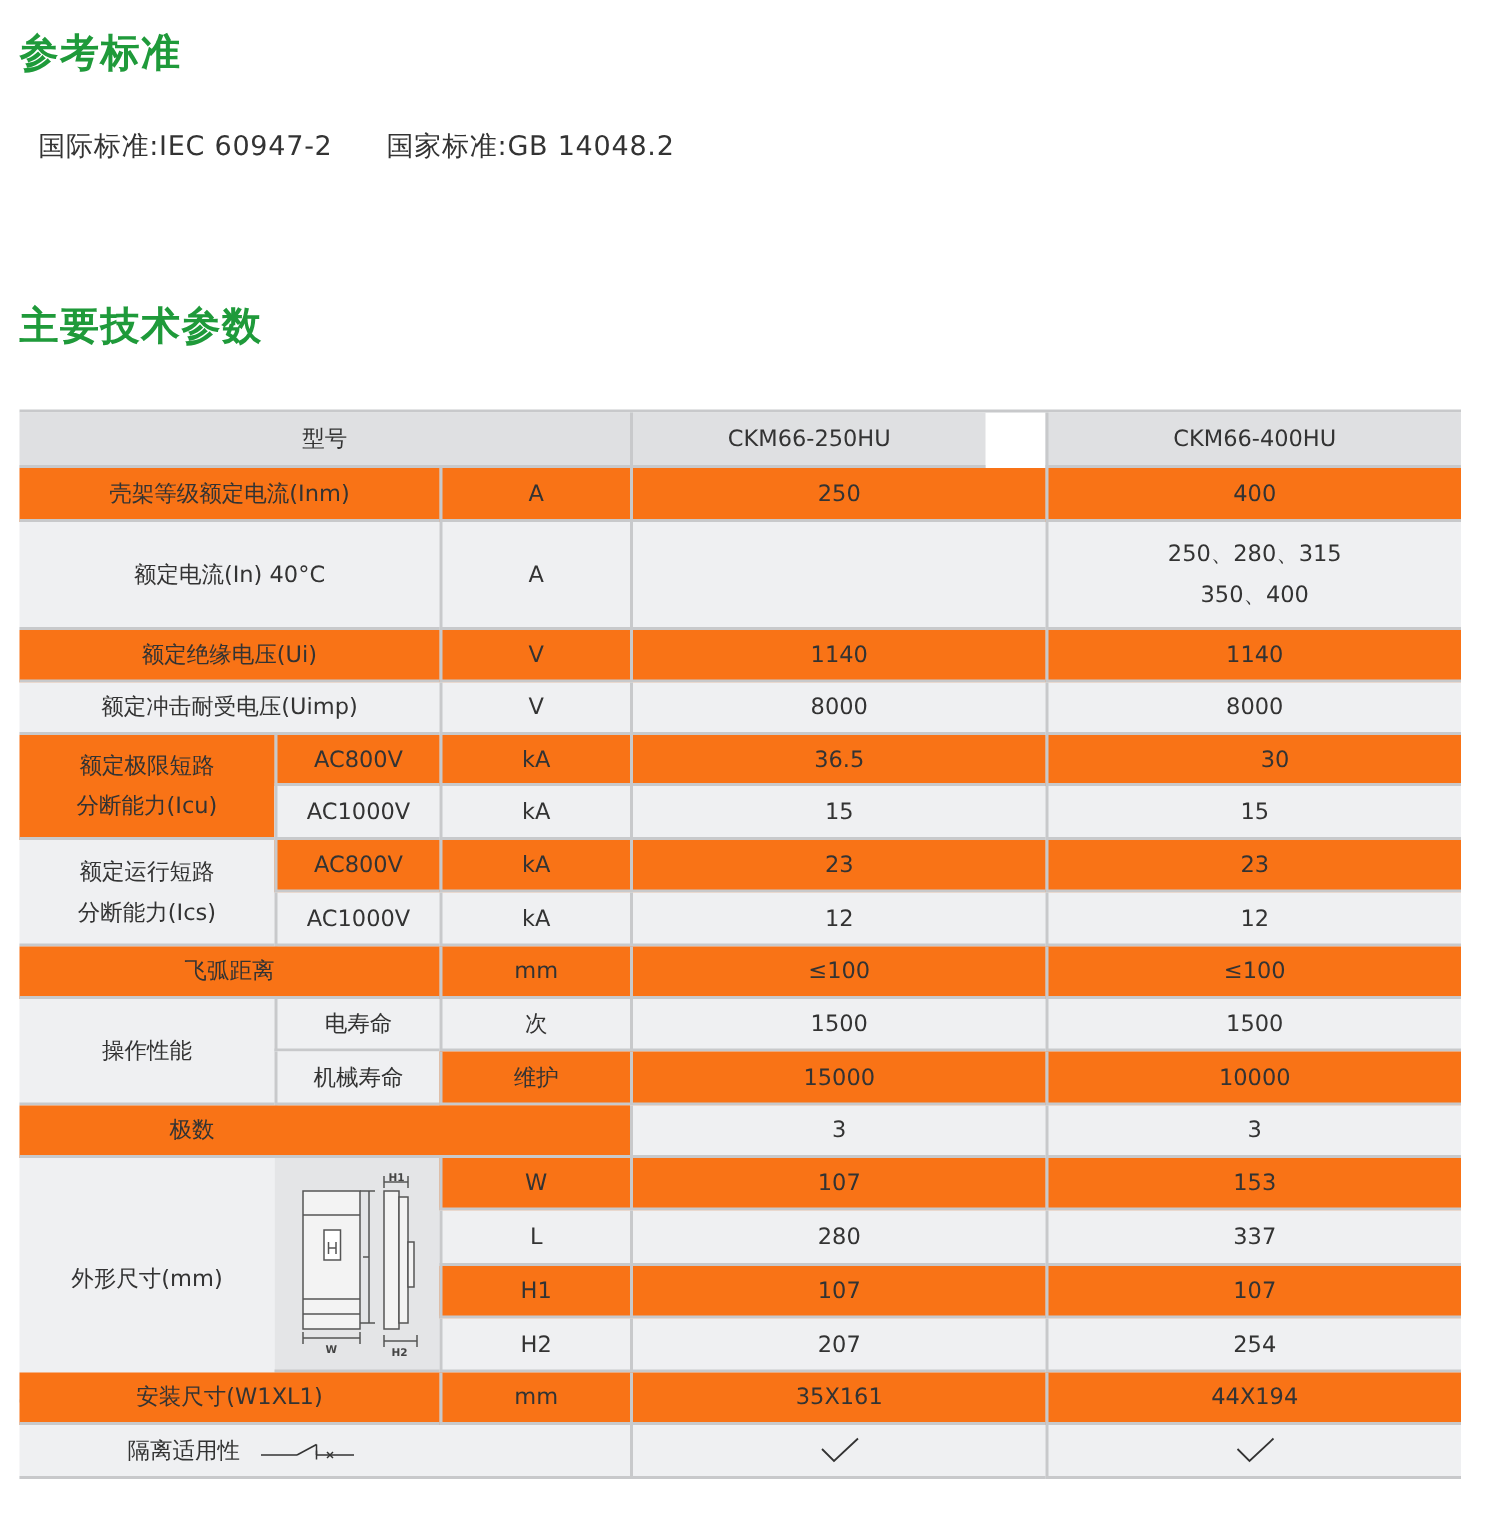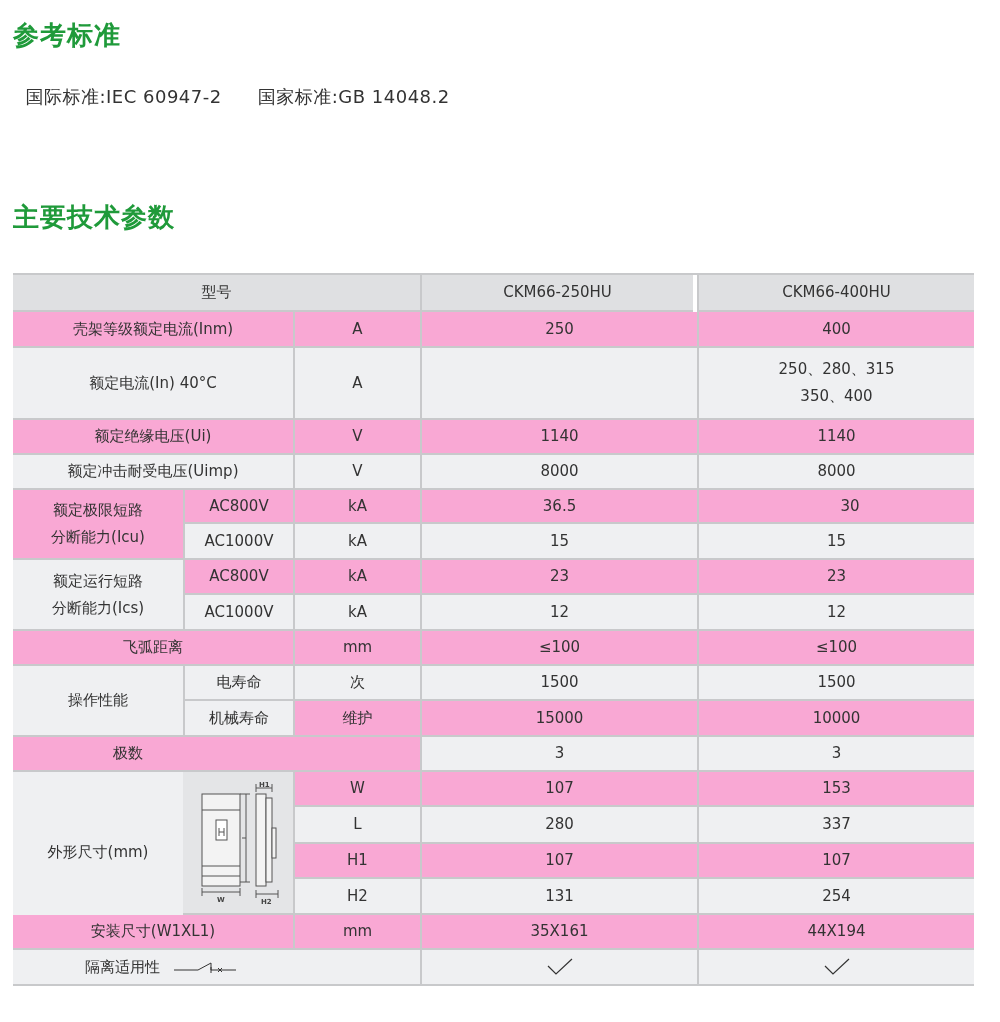--- a/index.html
+++ b/index.html
@@ -24,21 +24,21 @@
   .spec-table { position: absolute; left: 13px; top: 273px; width: 961px; }
   .cell {
     position: absolute; box-sizing: border-box;
     display: flex; align-items: center; justify-content: center; text-align: center;
     font-size: 15px; color: #333; line-height: 27px;
     border-bottom: 2px solid #c8c9cb;
   }
   .cell.vl { border-left: 2px solid #c8c9cb; }
   .bg-head { background: #dfe0e2; }
   .bg-gray { background: #eff0f2; }
-  .bg-white { background: #f9a8d4; }
+  .bg-white { background: #f97316; }
   .top-border { position: absolute; left: 0; top: 0; width: 961px; height: 2px; background: #c8c9cb; }
   .multiline { flex-direction: column; }
   .multiline span { display: block; }
   .check { width: 26px; height: 18px; }
   .diagram { width: 92px; height: 126px; }
   .iso-symbol { width: 62px; height: 14px; margin-left: 14px; }
 </style>
 </head>
 <body>
 
@@ -46,21 +46,21 @@
 <div class="standards-line">
   <span>国际标准:IEC 60947-2</span><span class="gap"></span><span>国家标准:GB 14048.2</span>
 </div>
 
 <h2 id="title-params" class="section-title">主要技术参数</h2>
 
 <div class="spec-table">
   <div class="top-border"></div>
 
   <div class="cell bg-head" style="left:0;top:2px;width:407px;height:37px;">型号</div>
-  <div class="cell bg-head vl" style="left:407px;top:2px;width:273px;height:37px;">CKM66-250HU</div>
+  <div class="cell bg-head vl" style="left:407px;top:2px;width:237px;height:37px;">CKM66-250HU</div>
   <div class="cell bg-head vl" style="left:684px;top:2px;width:277px;height:37px;">CKM66-400HU</div>
 
   <div class="cell bg-white" style="left:0;top:39px;width:280px;height:36px;">壳架等级额定电流(Inm)</div>
   <div class="cell bg-white vl" style="left:280px;top:39px;width:127px;height:36px;">A</div>
   <div class="cell bg-white vl" style="left:407px;top:39px;width:277px;height:36px;">250</div>
   <div class="cell bg-white vl" style="left:684px;top:39px;width:277px;height:36px;">400</div>
 
   <div class="cell bg-gray" style="left:0;top:75px;width:280px;height:72px;">额定电流(In) 40°C</div>
   <div class="cell bg-gray vl" style="left:280px;top:75px;width:127px;height:72px;">A</div>
   <div class="cell bg-gray vl multiline" style="left:407px;top:75px;width:277px;height:72px;">
@@ -171,21 +171,21 @@
 
   <div class="cell bg-gray vl" style="left:280px;top:534px;width:127px;height:37px;">L</div>
   <div class="cell bg-gray vl" style="left:407px;top:534px;width:277px;height:37px;">280</div>
   <div class="cell bg-gray vl" style="left:684px;top:534px;width:277px;height:37px;">337</div>
 
   <div class="cell bg-white vl" style="left:280px;top:571px;width:127px;height:35px;">H1</div>
   <div class="cell bg-white vl" style="left:407px;top:571px;width:277px;height:35px;">107</div>
   <div class="cell bg-white vl" style="left:684px;top:571px;width:277px;height:35px;">107</div>
 
   <div class="cell bg-gray vl" style="left:280px;top:606px;width:127px;height:36px;">H2</div>
-  <div class="cell bg-gray vl" style="left:407px;top:606px;width:277px;height:36px;">131</div>
+  <div class="cell bg-gray vl" style="left:407px;top:606px;width:277px;height:36px;">207</div>
   <div class="cell bg-gray vl" style="left:684px;top:606px;width:277px;height:36px;">254</div>
 
   <div class="cell bg-white" style="left:0;top:642px;width:280px;height:35px;">安装尺寸(W1XL1)</div>
   <div class="cell bg-white vl" style="left:280px;top:642px;width:127px;height:35px;">mm</div>
   <div class="cell bg-white vl" style="left:407px;top:642px;width:277px;height:35px;">35X161</div>
   <div class="cell bg-white vl" style="left:684px;top:642px;width:277px;height:35px;">44X194</div>
 
   <div class="cell bg-gray" style="left:0;top:677px;width:407px;height:36px;justify-content:flex-start;padding-left:72px;">
     <span>隔离适用性</span>
     <svg class="iso-symbol" viewBox="0 0 62 14">

